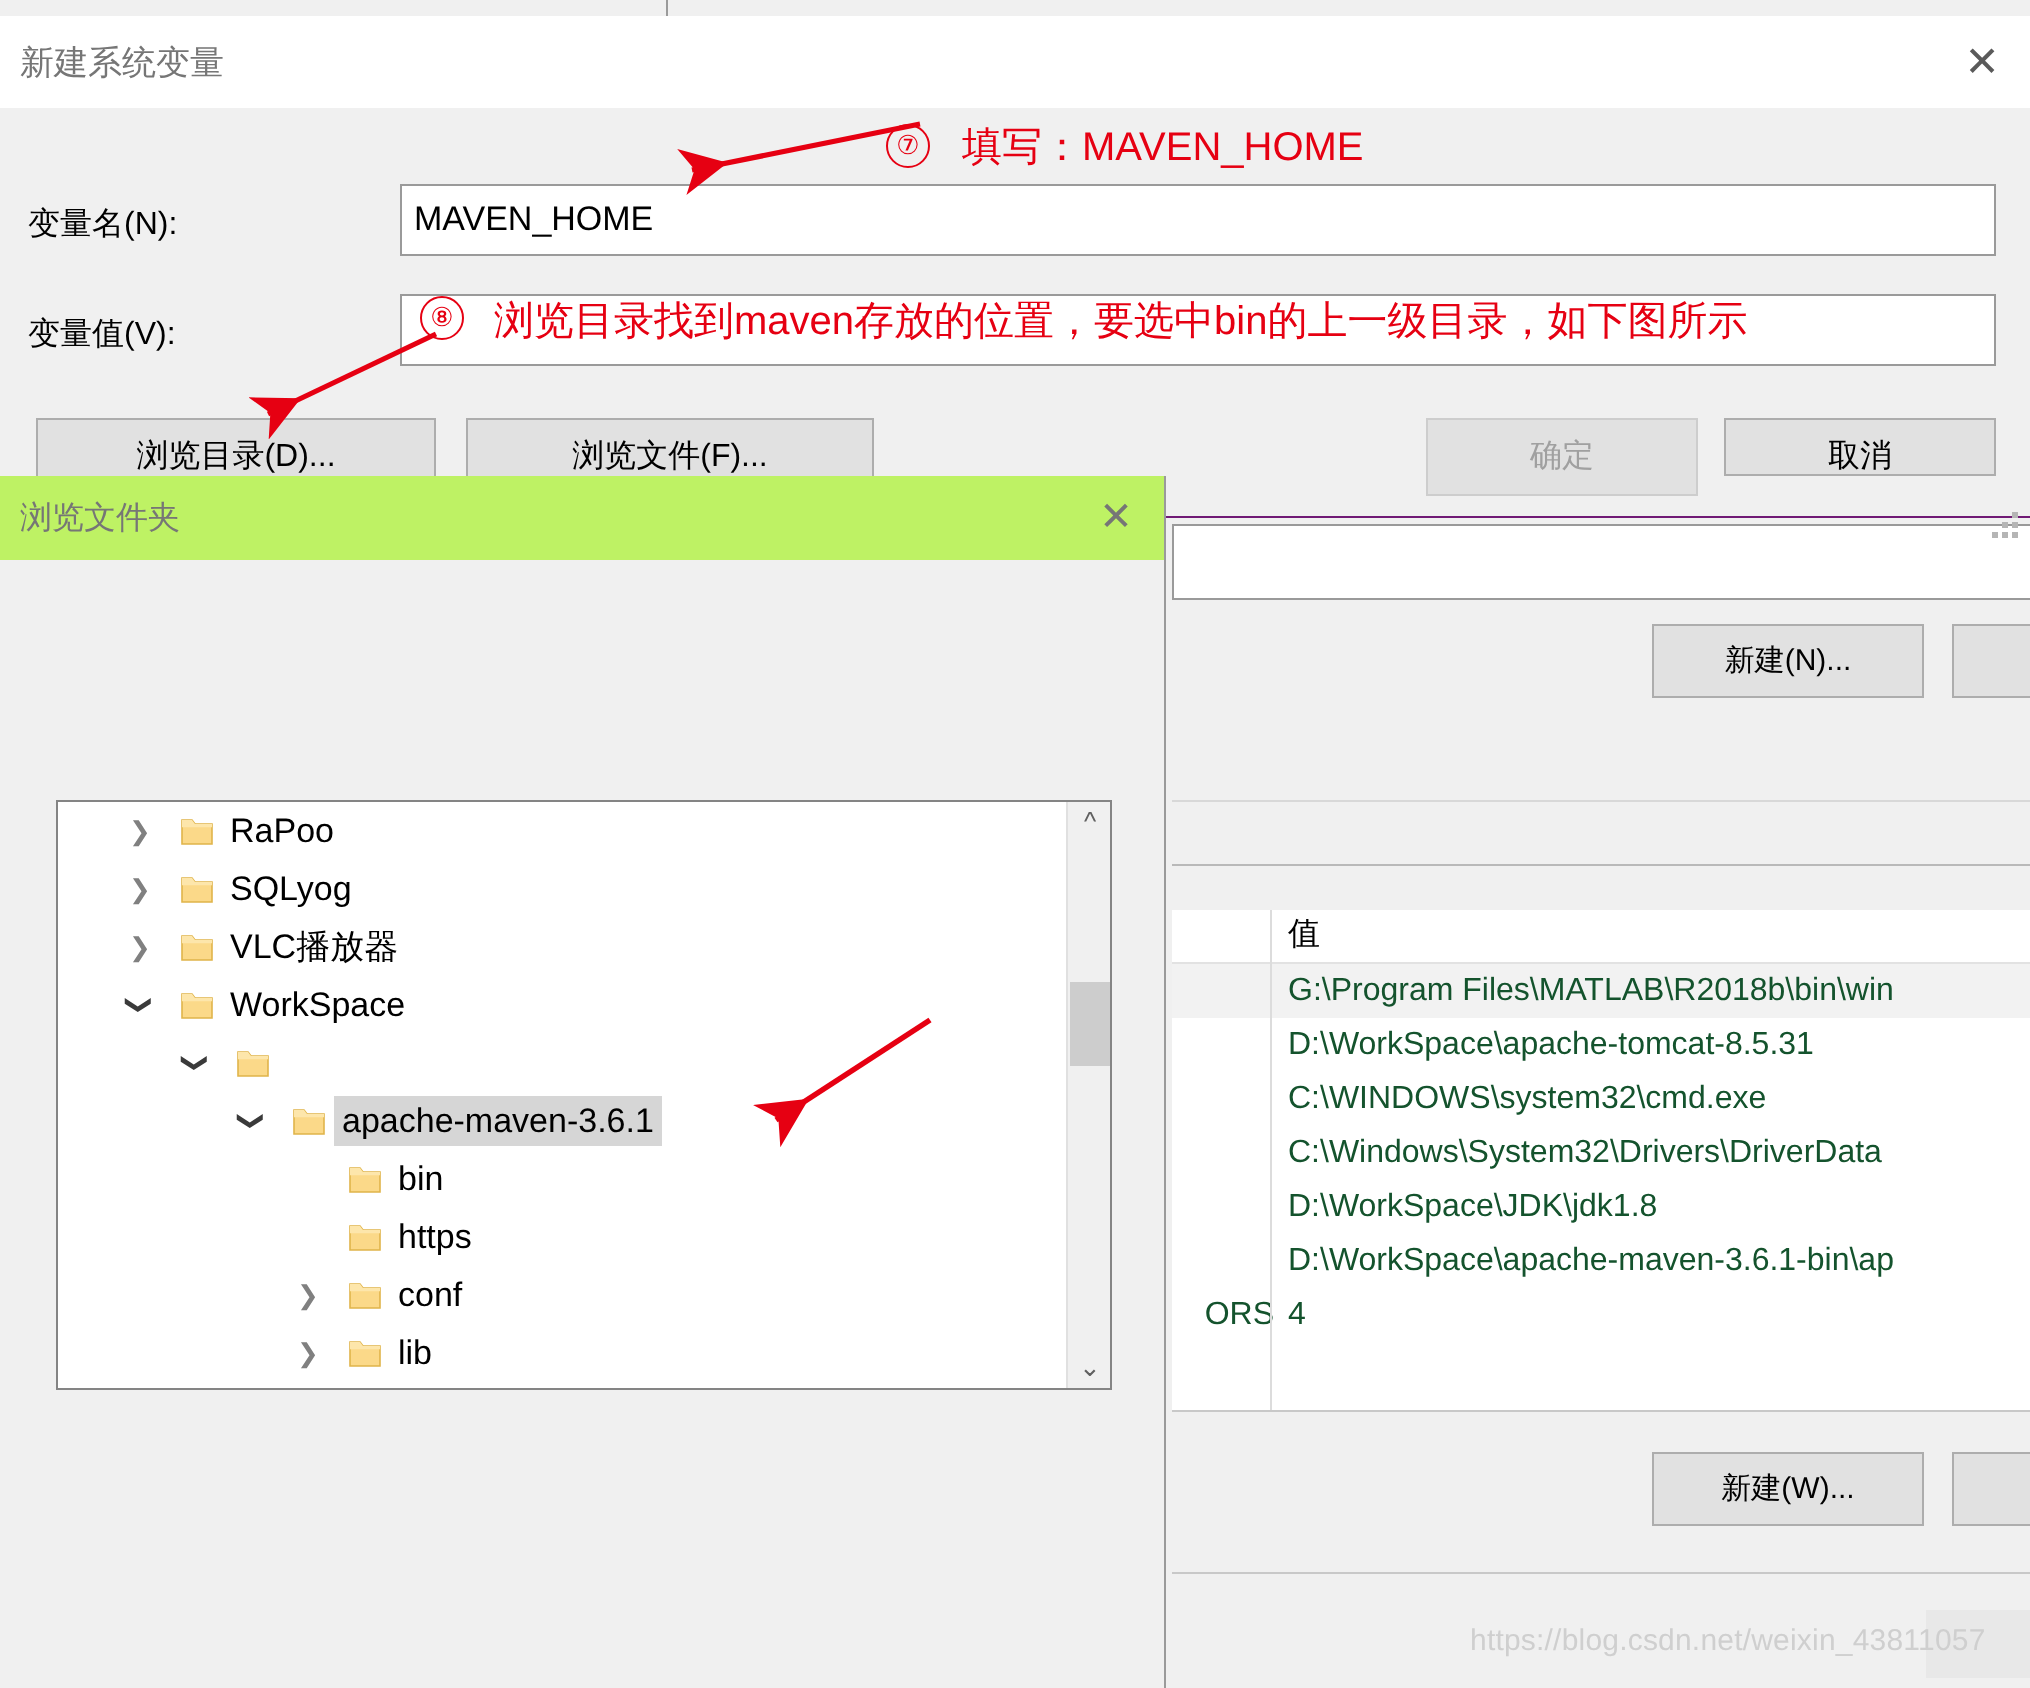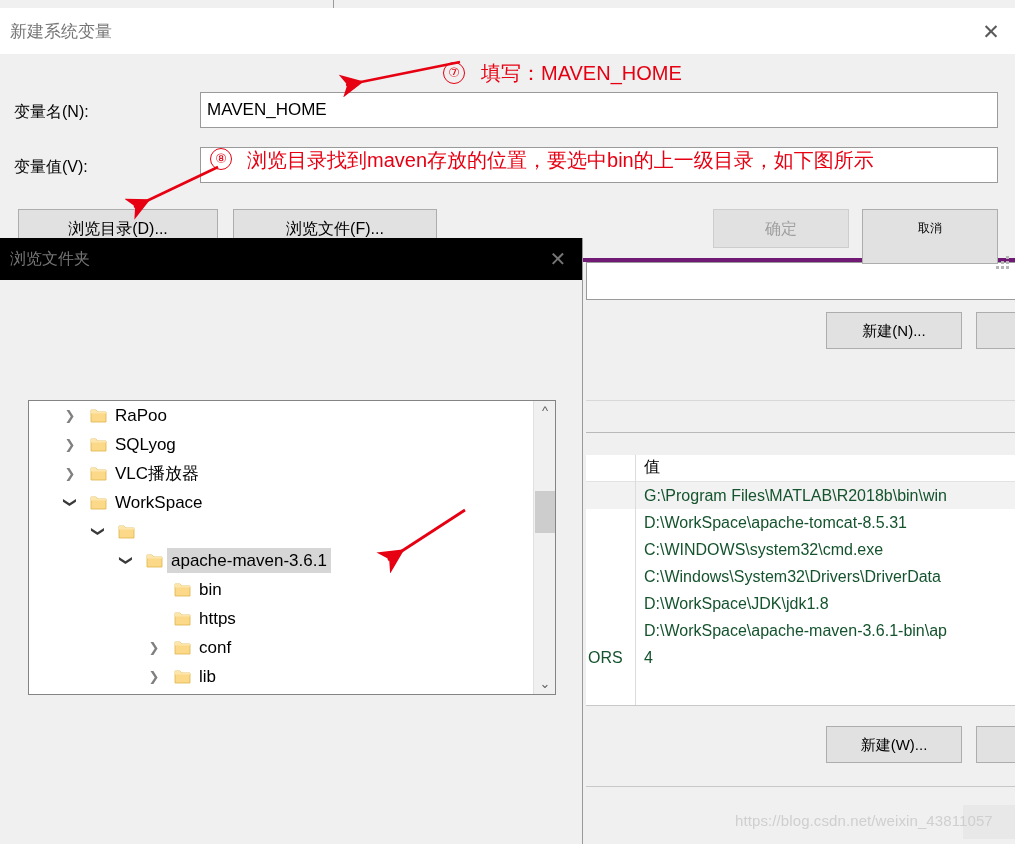--- a/index.html
+++ b/index.html
@@ -50,21 +50,21 @@
   #sys-table .hdr .hdr-val{
     position:absolute;left:58px;top:2px;font-size:16px;color:#000;
   }
   .sysrow{
     position:relative;height:27px;line-height:27px;white-space:nowrap;
     font-size:16px;color:#14532d;
   }
   .sysrow.sel{background:#f2f2f2;}
   .sysrow .rname{
     position:absolute;left:0px;width:49px;overflow:hidden;
-    text-overflow:clip;direction:rtl;text-align:left;padding-left:2px;
+    text-overflow:clip;direction:rtl;text-align:right;padding-left:2px;
   }
   .sysrow .rval{position:absolute;left:58px;}
   #env-bottomline{
     position:absolute;left:586px;top:705px;width:429px;height:1px;background:#c8c8c8;
   }
   #env-btnrow-sys{
     position:absolute;left:586px;top:716px;width:429px;height:56px;
   }
   #env-footdiv{
     position:absolute;left:586px;top:786px;width:429px;height:1px;background:#c8c8c8;
@@ -78,21 +78,21 @@
   #watermark{
     position:absolute;left:735px;top:812px;font-size:15px;color:#cfcfcf;
     white-space:nowrap;letter-spacing:.1px;
   }
   #wm-block{
     position:absolute;left:963px;top:805px;width:52px;height:34px;background:#e8e8e8;
   }
   
   #newvar-dialog{
     position:absolute;left:0;top:8px;width:1015px;height:250px;
-    background:#f0f0f0;border-bottom:4px solid #701a75;
+    background:#f0f0f0;border-bottom:1px solid #701a75;
   }
   #newvar-titlebar{
     position:absolute;left:0;top:0;width:1015px;height:46px;background:#ffffff;
   }
   #newvar-title{
     position:absolute;left:10px;top:12px;font-size:17px;color:#767676;
   }
   #newvar-close{
     position:absolute;left:975px;top:11px;width:32px;height:26px;
     text-align:center;line-height:26px;font-size:21px;color:#5a5a5a;cursor:pointer;
@@ -105,21 +105,21 @@
     padding:2px 6px;line-height:30px;overflow:hidden;white-space:nowrap;
   }
   #grip{position:absolute;left:996px;top:248px;width:16px;height:14px;}
   #grip i{position:absolute;width:3px;height:3px;background:#b5b5b5;display:block;}
   
   #folder-dialog{
     position:absolute;left:0;top:238px;width:583px;height:606px;
     background:#f0f0f0;border-right:1px solid #9a9a9a;box-sizing:border-box;
   }
   #folder-titlebar{
-    position:absolute;left:0;top:0;width:582px;height:42px;background:#000000;
+    position:absolute;left:0;top:0;width:582px;height:42px;background:#bef264;
   }
   #folder-title{position:absolute;left:10px;top:11px;font-size:16px;color:#767676;}
   #folder-close{
     position:absolute;left:543px;top:9px;width:30px;height:24px;text-align:center;
     line-height:24px;font-size:20px;color:#767676;cursor:pointer;
   }
   #tree-box{
     position:absolute;left:28px;top:162px;width:528px;height:295px;
     background:#ffffff;border:1px solid #848484;box-sizing:border-box;overflow:hidden;
   }
@@ -234,21 +234,21 @@
 
     <div class="fieldlabel" style="left:14px;top:48px;">变量名(N):</div>
     <div class="fieldinput" style="left:200px;top:38px;width:798px;height:36px;">MAVEN_HOME</div>
 
     <div class="fieldlabel" style="left:14px;top:103px;">变量值(V):</div>
     <div class="fieldinput" style="left:200px;top:93px;width:798px;height:36px;"></div>
 
     <div class="winbtn" style="left:18px;top:155px;width:200px;height:39px;line-height:37px;font-size:16px;">浏览目录(D)...</div>
     <div class="winbtn" style="left:233px;top:155px;width:204px;height:39px;line-height:37px;font-size:16px;">浏览文件(F)...</div>
     <div class="winbtn dis" style="left:713px;top:155px;width:136px;height:39px;line-height:37px;font-size:16px;">确定</div>
-    <div class="winbtn" style="left:862px;top:155px;width:136px;height:55px;line-height:37px;font-size:12px;">取消</div>
+    <div class="winbtn" style="left:862px;top:155px;width:136px;height:29px;line-height:37px;font-size:16px;">取消</div>
   </div>
 
   <div id="grip">
     <i style="left:0px;top:10px;"></i>
       <i style="left:5px;top:10px;"></i>
       <i style="left:10px;top:10px;"></i>
     <i style="left:5px;top:5px;"></i>
       <i style="left:10px;top:5px;"></i>
     <i style="left:10px;top:0px;"></i>
   </div>

